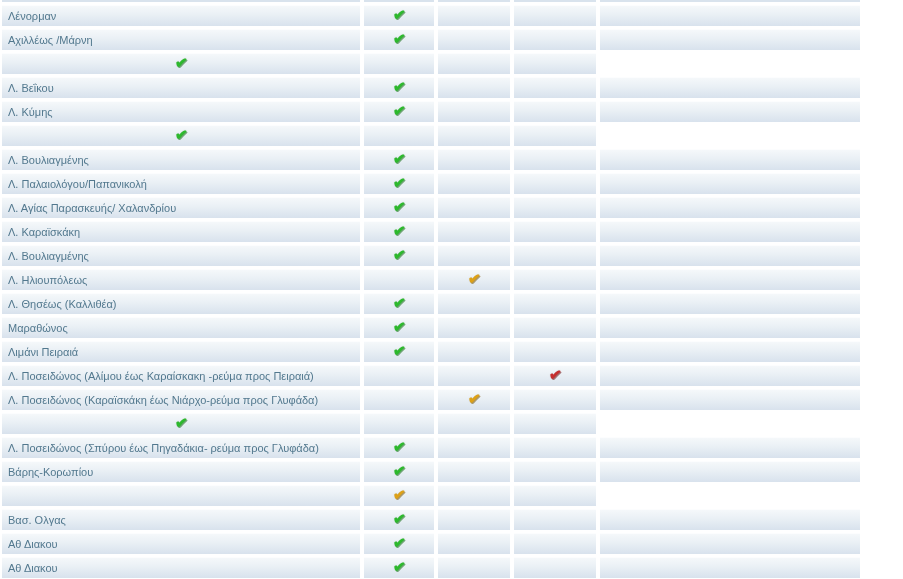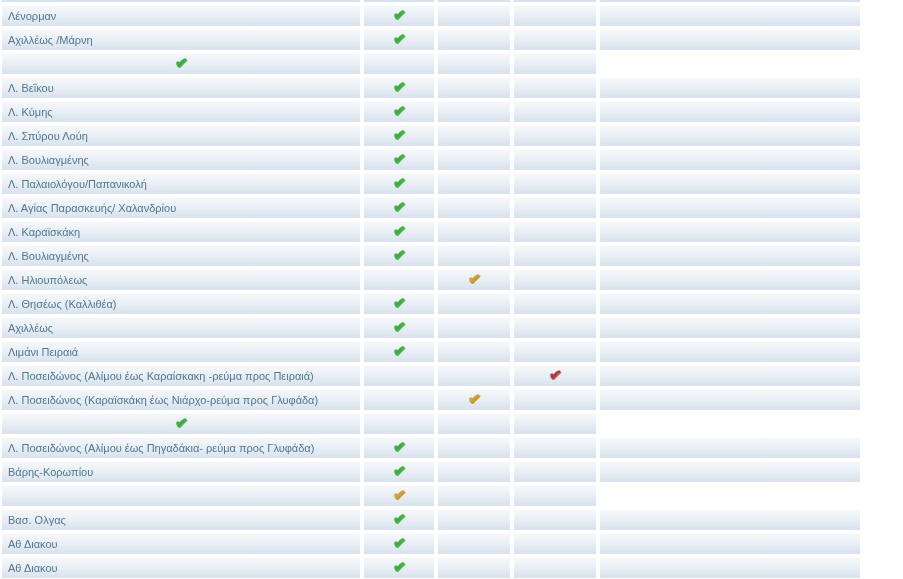--- a/index.html
+++ b/index.html
@@ -109,23 +109,20 @@
         <span>Λ. Κύμης</span>
       </div>
       <div class="cell status">
         <span class="check green" style="color: rgb(45, 185, 45);">✔</span>
       </div>
       <div class="cell status"></div>
       <div class="cell status"></div>
       <div class="cell status"></div>
     </div>
     <div class="row">
-      <div class="cell name">
-        <span>Λ. Σπύρου Λούη</span>
-      </div>
       <div class="cell status">
         <span class="check green" style="color: rgb(45, 185, 45);">✔</span>
       </div>
       <div class="cell status"></div>
       <div class="cell status"></div>
       <div class="cell status"></div>
     </div>
     <div class="row">
       <div class="cell name">
         <span>Λ. Βουλιαγμένης</span>
@@ -198,21 +195,21 @@
       </div>
       <div class="cell status">
         <span class="check green" style="color: rgb(45, 185, 45);">✔</span>
       </div>
       <div class="cell status"></div>
       <div class="cell status"></div>
       <div class="cell status"></div>
     </div>
     <div class="row">
       <div class="cell name">
-        <span>Αχιλλέως</span>
+        <span>Μαραθώνος</span>
       </div>
       <div class="cell status">
         <span class="check green" style="color: rgb(45, 185, 45);">✔</span>
       </div>
       <div class="cell status"></div>
       <div class="cell status"></div>
       <div class="cell status"></div>
     </div>
     <div class="row">
       <div class="cell name">
@@ -250,21 +247,21 @@
     <div class="row">
       <div class="cell status">
         <span class="check green" style="color: rgb(45, 185, 45);">✔</span>
       </div>
       <div class="cell status"></div>
       <div class="cell status"></div>
       <div class="cell status"></div>
     </div>
     <div class="row">
       <div class="cell name">
-        <span>Λ. Ποσειδώνος (Αλίμου έως Πηγαδάκια- ρεύμα προς Γλυφάδα)</span>
+        <span>Λ. Ποσειδώνος (Σπύρου έως Πηγαδάκια- ρεύμα προς Γλυφάδα)</span>
       </div>
       <div class="cell status">
         <span class="check green" style="color: rgb(45, 185, 45);">✔</span>
       </div>
       <div class="cell status"></div>
       <div class="cell status"></div>
       <div class="cell status"></div>
     </div>
     <div class="row">
       <div class="cell name">

